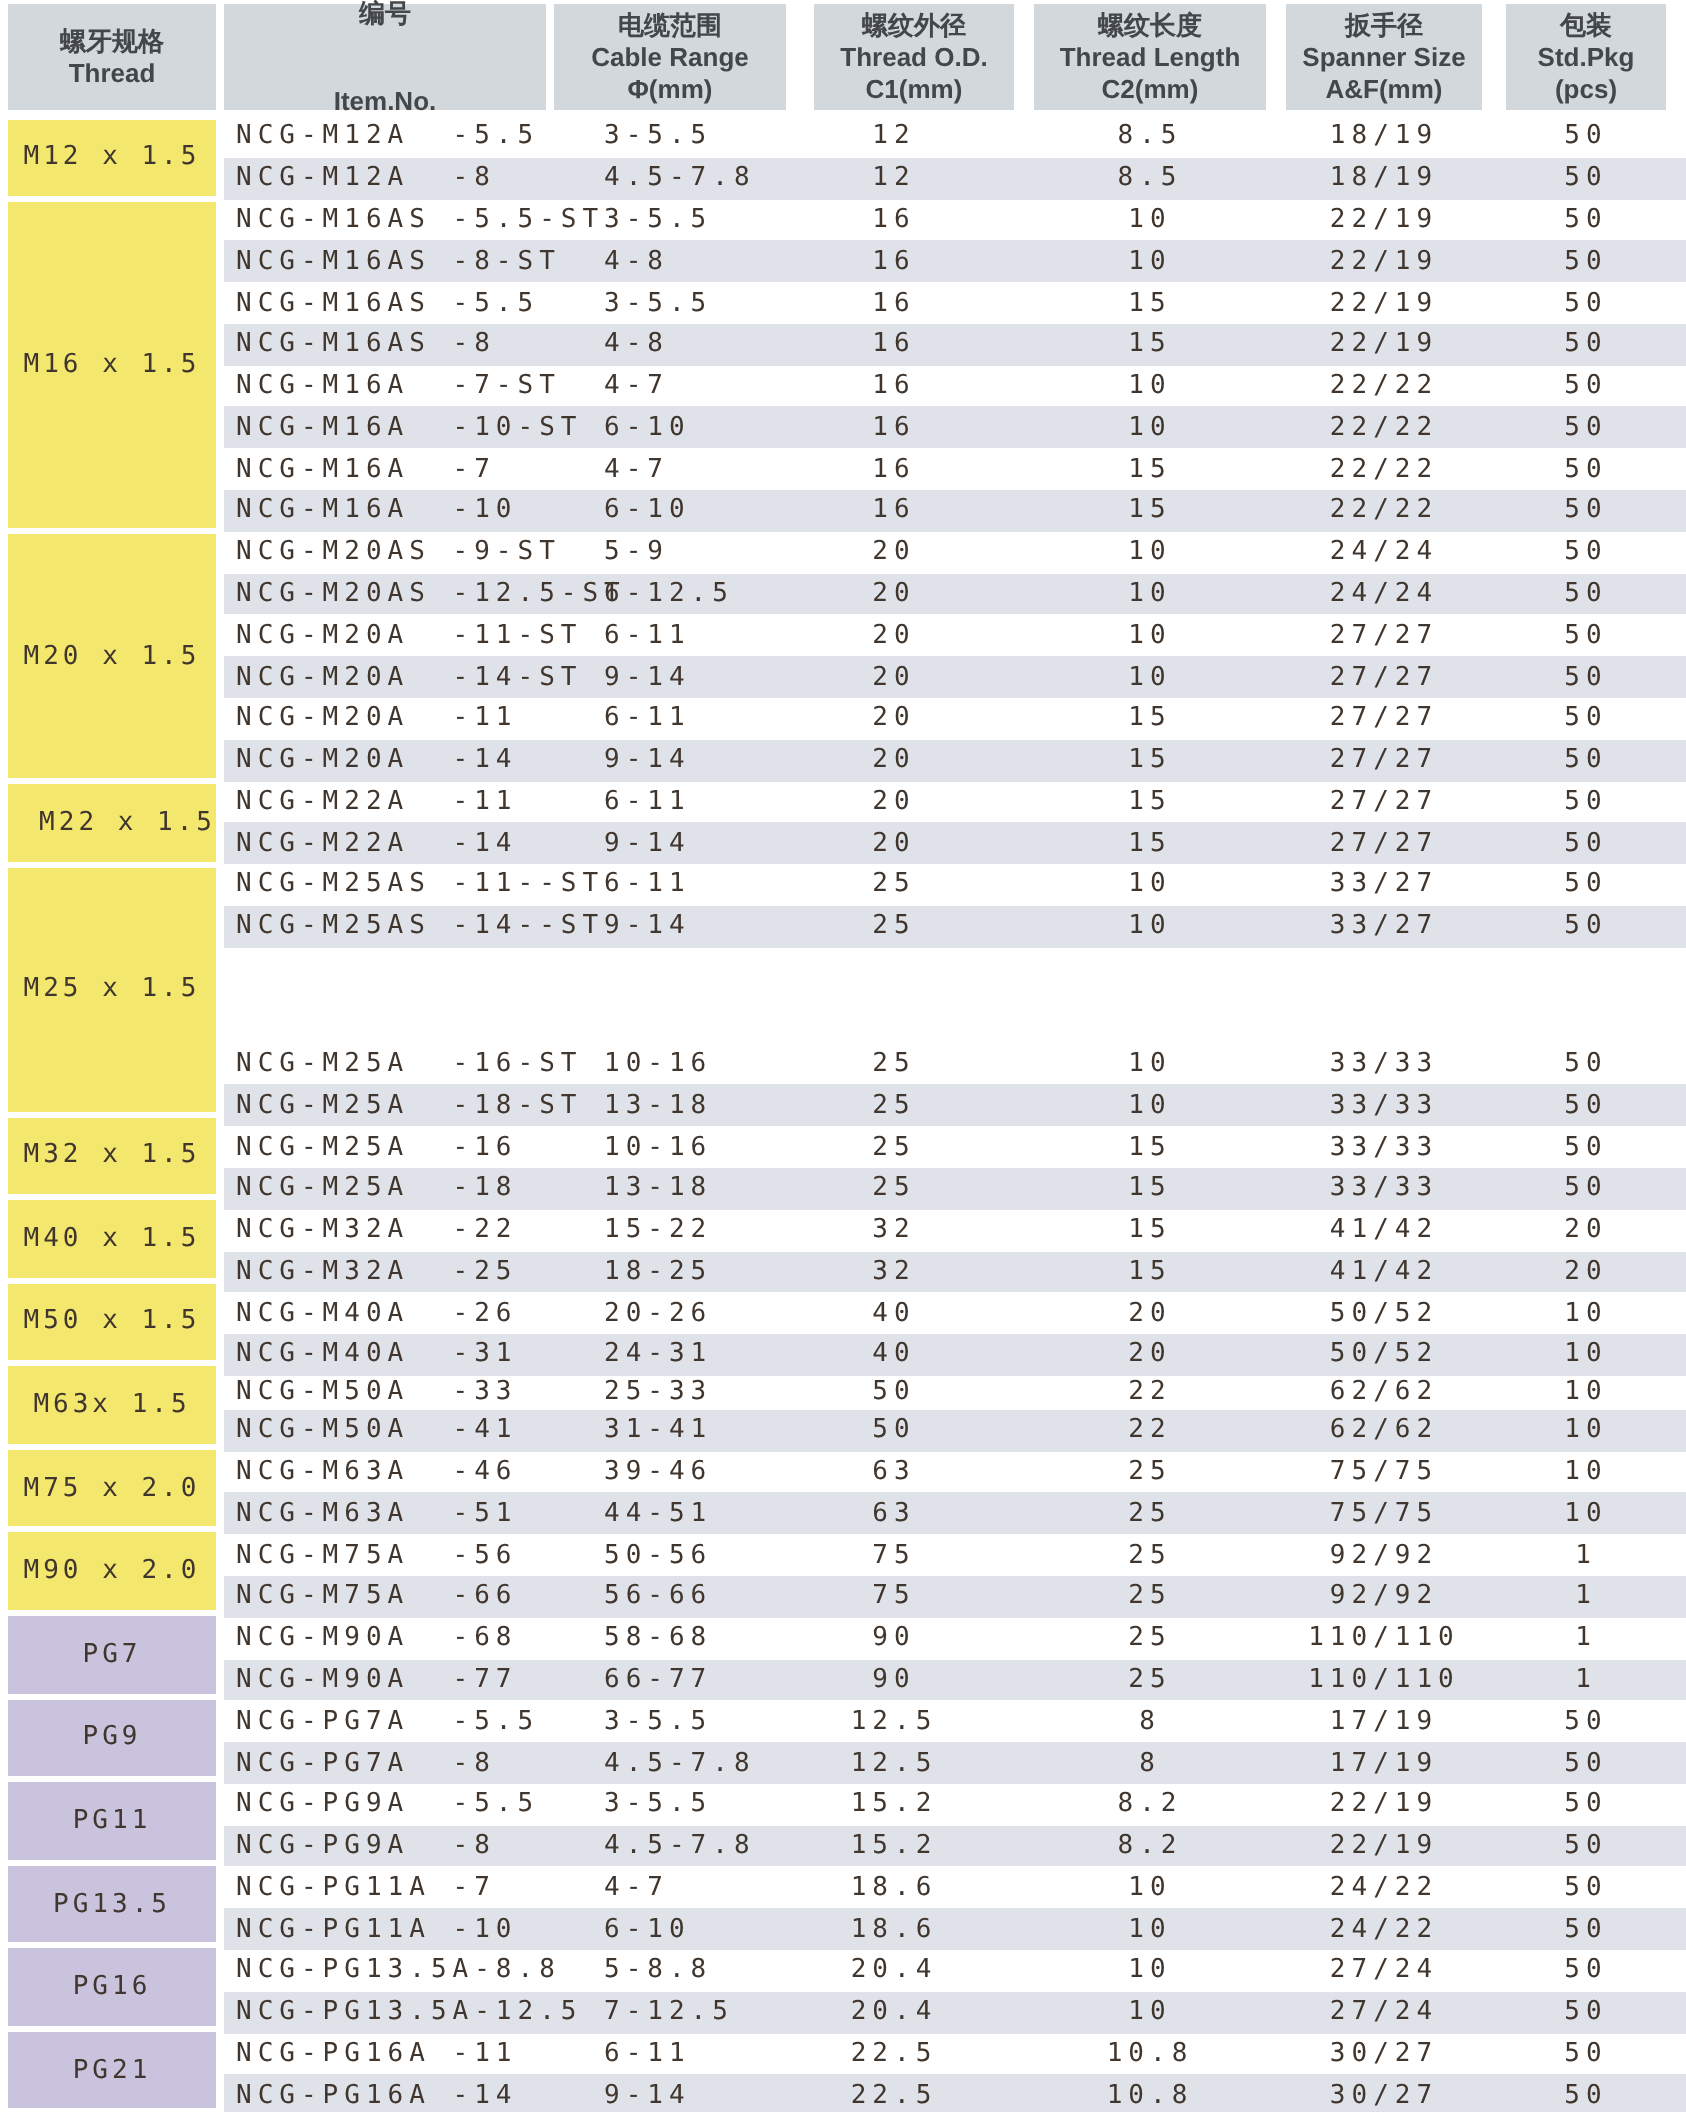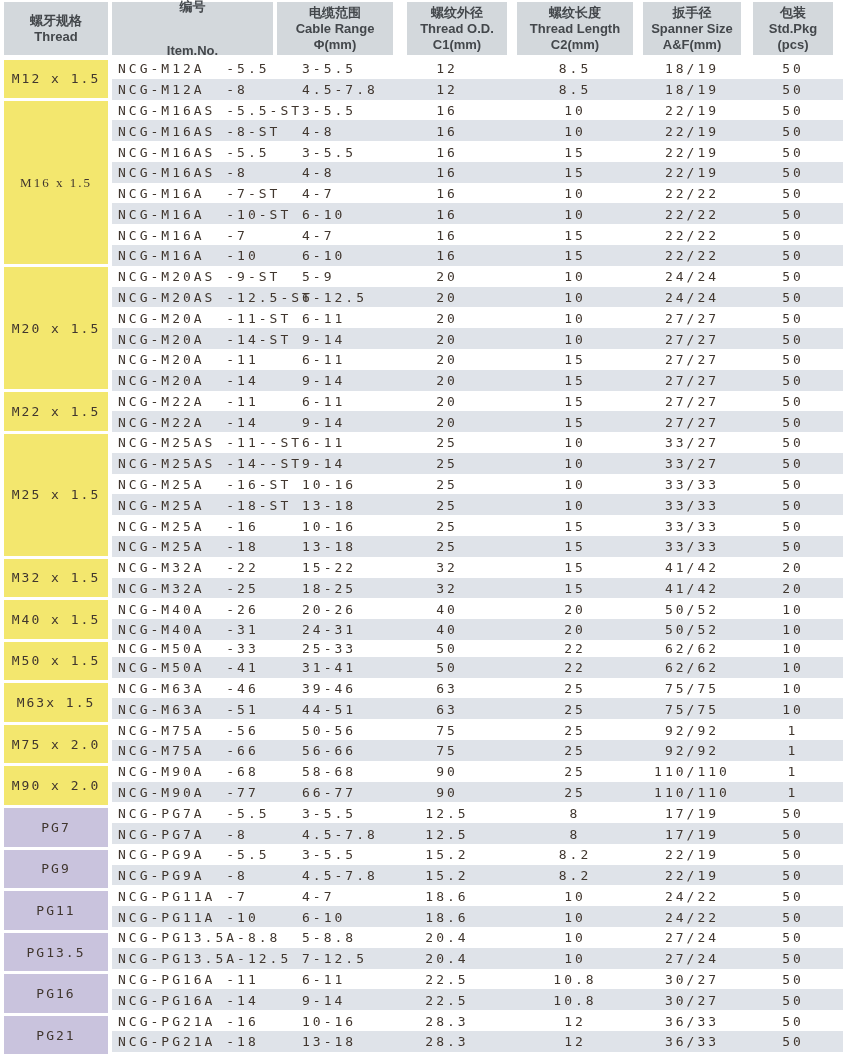--- a/index.html
+++ b/index.html
@@ -71,23 +71,23 @@
       <div>A&amp;F(mm)</div>
     </div>
     <div class="header-cell" style="left: 753px; width: 80px;">
       <div>包装</div>
       <div>Std.Pkg</div>
       <div>(pcs)</div>
     </div>
   </div>
 <div id="group-cells">
     <div class="group-cell g-yellow" style="top: 59.5px; height: 38.5833px;"><span>M12 x 1.5</span></div>
-    <div class="group-cell g-yellow" style="top: 101.083px; height: 163.333px; font-family: Liberation Serif, serif;"><span>M16 x 1.5</span></div>
+    <div class="group-cell g-yellow" style="top: 101.083px; height: 163.333px;"><span>M16 x 1.5</span></div>
     <div class="group-cell g-yellow" style="top: 267.417px; height: 121.75px;"><span>M20 x 1.5</span></div>
-    <div class="group-cell g-yellow" style="top: 392.167px; height: 38.5833px;"><span>M22 x 1.5</span></div>
+    <div class="group-cell g-yellow" style="top: 392.167px; height: 38.5833px; justify-content: flex-end;"><span>M22 x 1.5</span></div>
     <div class="group-cell g-yellow" style="top: 433.75px; height: 121.75px;"><span>M25 x 1.5</span></div>
     <div class="group-cell g-yellow" style="top: 558.5px; height: 38.5833px;"><span>M32 x 1.5</span></div>
     <div class="group-cell g-yellow" style="top: 600.083px; height: 38.5833px;"><span>M40 x 1.5</span></div>
     <div class="group-cell g-yellow" style="top: 641.667px; height: 38.5833px;"><span>M50 x 1.5</span></div>
     <div class="group-cell g-yellow" style="top: 683.25px; height: 38.5833px;"><span>M63x 1.5</span></div>
     <div class="group-cell g-yellow" style="top: 724.833px; height: 38.5833px;"><span>M75 x 2.0</span></div>
     <div class="group-cell g-yellow" style="top: 766.417px; height: 38.5833px;"><span>M90 x 2.0</span></div>
     <div class="group-cell g-purple" style="top: 808px; height: 38.5833px;"><span>PG7</span></div>
     <div class="group-cell g-purple" style="top: 849.583px; height: 38.5833px;"><span>PG9</span></div>
     <div class="group-cell g-purple" style="top: 891.167px; height: 38.5833px;"><span>PG11</span></div>
@@ -249,21 +249,21 @@
       <span class="cell c-pkg">50</span>
     </div>
     <div class="row alt" style="height: 20.7917px;">
       <span class="cell c-item">NCG-M25AS -14--ST</span>
       <span class="cell c-range">9-14</span>
       <span class="cell c-od">25</span>
       <span class="cell c-len">10</span>
       <span class="cell c-spn">33/27</span>
       <span class="cell c-pkg">50</span>
     </div>
-    <div class="row" style="height: 20.7917px;">
+    <div class="row" style="height: 20.7917px; margin-top: 48px;">
       <span class="cell c-item">NCG-M25A  -16-ST</span>
       <span class="cell c-range">10-16</span>
       <span class="cell c-od">25</span>
       <span class="cell c-len">10</span>
       <span class="cell c-spn">33/33</span>
       <span class="cell c-pkg">50</span>
     </div>
     <div class="row alt" style="height: 20.7917px;">
       <span class="cell c-item">NCG-M25A  -18-ST</span>
       <span class="cell c-range">13-18</span>

